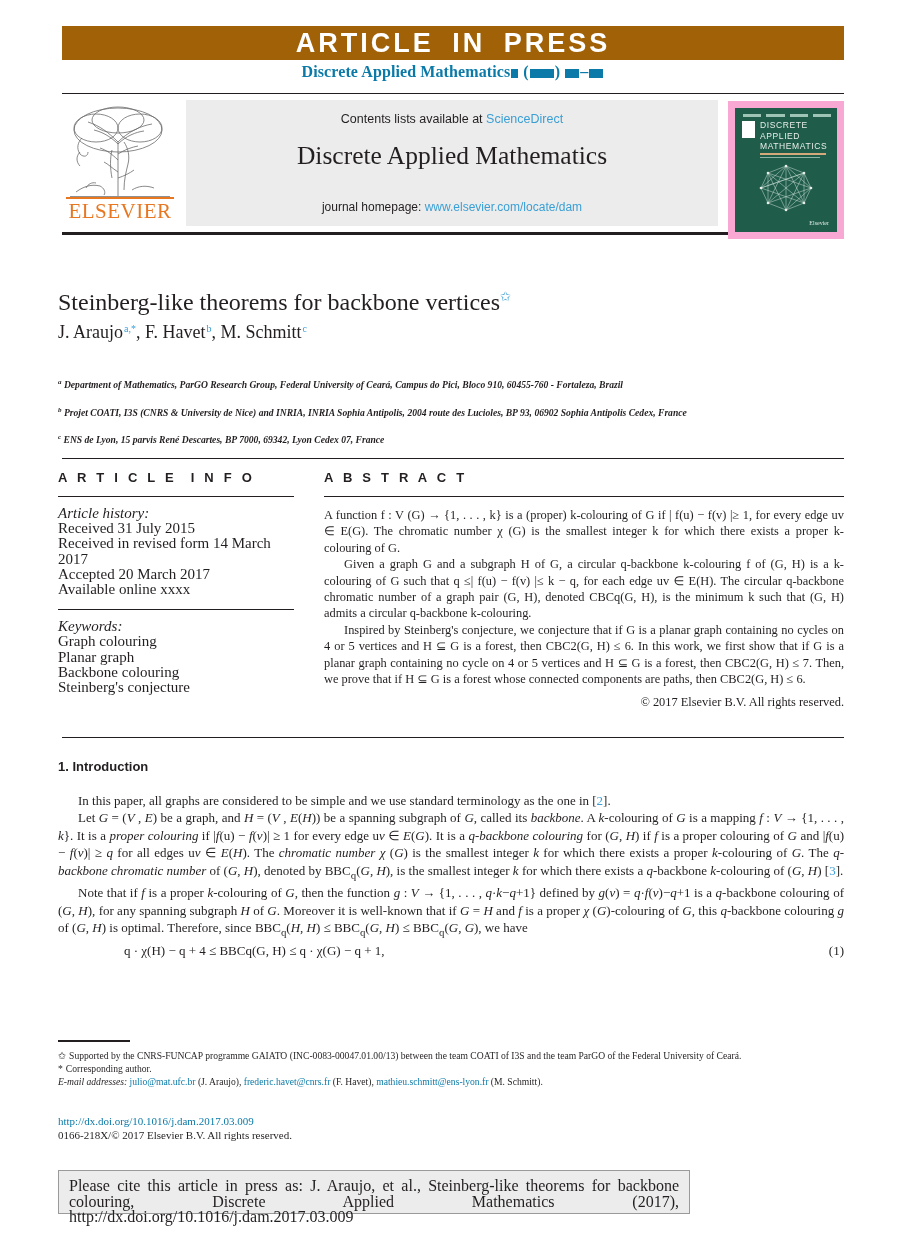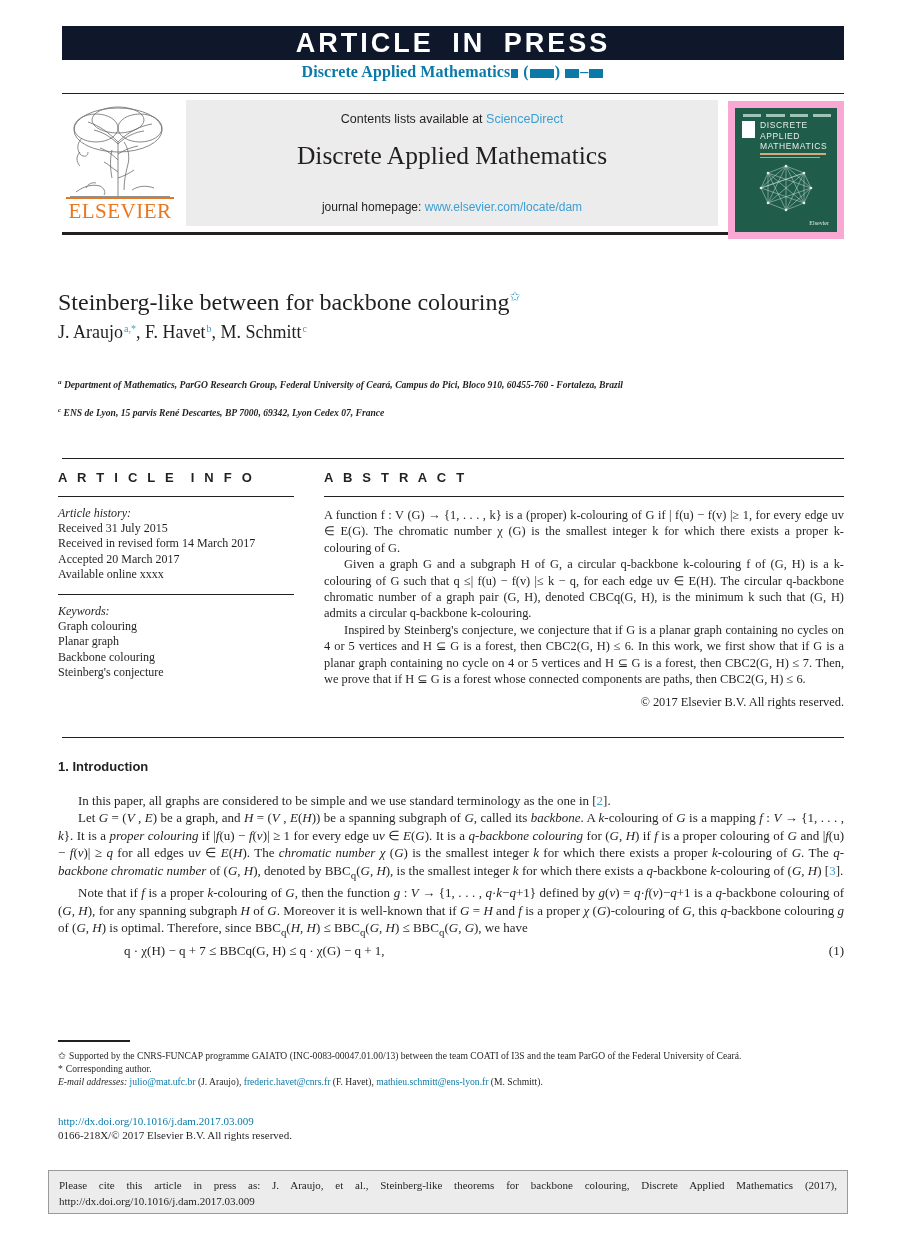--- a/index.html
+++ b/index.html
@@ -23,21 +23,21 @@
     height: 1238px;
   }
 
   
   .aip-banner {
     position: absolute;
     left: 62px;
     top: 26px;
     width: 782px;
     height: 34px;
-    background: #0f172a;
+    background: #a16207;
     display: flex;
     align-items: center;
     justify-content: center;
   }
   .aip-text {
     font-family: "Liberation Sans", sans-serif;
     font-weight: bold;
     font-size: 27px;
     letter-spacing: 3px;
     color: #ffffff;
@@ -337,21 +337,21 @@
     background: #231f20;
     margin: 11px 0 9px 0;
   }
   .hr-abs {
     height: 1px;
     background: #231f20;
     margin: 11px 0 10px 0;
   }
   .info-block {
     font-family: "Liberation Serif", serif;
-    font-size: 12px;
+    font-size: 15px;
     line-height: 15.2px;
     color: #231f20;
   }
   .info-block .it {
     font-style: italic;
   }
   .hr-mid {
     height: 1px;
     background: #231f20;
     margin: 12px 0 9px 0;
@@ -472,30 +472,30 @@
     left: 58px;
     top: 1129px;
     font-family: "Liberation Serif", serif;
     font-size: 11px;
     color: #231f20;
   }
 
   
   .cite-box {
     position: absolute;
-    left: 48px;
+    left: 58px;
     top: 1170px;
-    width: 800px;
+    width: 632px;
     height: 44px;
     border: 1px solid #9a9a9a;
     background: #ececec;
     box-sizing: border-box;
     padding: 7px 10px 0 10px;
     font-family: "Liberation Serif", serif;
-    font-size: 11px;
+    font-size: 16px;
     line-height: 15.5px;
     color: #231f20;
   }
   .cite-line1 {
     text-align: justify;
     text-align-last: justify;
   }
 </style>
 </head>
 <body>
@@ -593,31 +593,32 @@
             <circle cx="17" cy="39" r="1.3"></circle>
           <circle cx="10" cy="24" r="1.3"></circle>
             <circle cx="17" cy="9" r="1.3"></circle>
         </g>
       </svg>
       <div class="cover-footer">Elsevier</div>
     </div>
   </div>
 
   <div class="title">
-    <span>Steinberg-like between for backbone colouring</span><span class="star">✩</span>
+    <span>Steinberg-like theorems for backbone vertices</span><span class="star">✩</span>
   </div>
 
   <div class="authors">
     <span>J. Araujo</span><sup>a,*</sup>,
     <span>F. Havet</span><sup>b</sup>,
     <span>M. Schmitt</span><sup>c</sup>
   </div>
 
   <div class="affils">
     <p><sup>a</sup> <span>Department of Mathematics, ParGO Research Group, Federal University of Ceará, Campus do Pici, Bloco 910, 60455-760 - Fortaleza, Brazil</span></p>
+    <p><sup>b</sup> <span>Projet COATI, I3S (CNRS &amp; University de Nice) and INRIA, INRIA Sophia Antipolis, 2004 route des Lucioles, BP 93, 06902 Sophia Antipolis Cedex, France</span></p>
     <p><sup>c</sup> <span>ENS de Lyon, 15 parvis René Descartes, BP 7000, 69342, Lyon Cedex 07, France</span></p>
   </div>
 
   <div class="rule-info-top"></div>
   <div class="rule-body-top"></div>
 
   <div class="col-info">
     <div class="sect-label">A R T I C L E<span class="gap"></span> I N F O</div>
     <div class="hr-thin"></div>
     <div class="info-block">
@@ -650,21 +651,21 @@
 
   <div class="body">
     <h2>
       <span>1.</span>
       <span>Introduction</span>
     </h2>
     <p>In this paper, all graphs are considered to be simple and we use standard terminology as the one in [<span class="ref-link">2</span>].</p>
     <p>Let <i>G</i> = (<i>V</i> , <i>E</i>) be a graph, and <i>H</i> = (<i>V</i> , <i>E</i>(<i>H</i>)) be a spanning subgraph of <i>G</i>, called its <i>backbone</i>. A <i>k</i>-colouring of <i>G</i> is a mapping <i>f</i> : <i>V</i> → {1, . . . , <i>k</i>}. It is a <i>proper colouring</i> if |<i>f</i>(u) − <i>f</i>(<i>v</i>)| ≥ 1 for every edge u<i>v</i> ∈ <i>E</i>(<i>G</i>). It is a <i>q-backbone colouring</i> for (<i>G</i>, <i>H</i>) if <i>f</i> is a proper colouring of <i>G</i> and |<i>f</i>(u) − <i>f</i>(<i>v</i>)| ≥ <i>q</i> for all edges u<i>v</i> ∈ <i>E</i>(<i>H</i>). The <i>chromatic number</i> <i>χ</i> (<i>G</i>) is the smallest integer <i>k</i> for which there exists a proper <i>k</i>-colouring of <i>G</i>. The <i>q-backbone chromatic number</i> of (<i>G</i>, <i>H</i>), denoted by BBC<sub>q</sub>(<i>G</i>, <i>H</i>), is the smallest integer <i>k</i> for which there exists a <i>q</i>-backbone <i>k</i>-colouring of (<i>G</i>, <i>H</i>) [<span class="ref-link">3</span>].</p>
     <p>Note that if <i>f</i> is a proper <i>k</i>-colouring of <i>G</i>, then the function <i>g</i> : <i>V</i> → {1, . . . , <i>q</i>·<i>k</i>−<i>q</i>+1} defined by <i>g</i>(<i>v</i>) = <i>q</i>·<i>f</i>(<i>v</i>)−<i>q</i>+1 is a <i>q</i>-backbone colouring of (<i>G</i>, <i>H</i>), for any spanning subgraph <i>H</i> of <i>G</i>. Moreover it is well-known that if <i>G</i> = <i>H</i> and <i>f</i> is a proper <i>χ</i> (<i>G</i>)-colouring of <i>G</i>, this <i>q</i>-backbone colouring <i>g</i> of (<i>G</i>, <i>H</i>) is optimal. Therefore, since BBC<sub>q</sub>(<i>H</i>, <i>H</i>) ≤ BBC<sub>q</sub>(<i>G</i>, <i>H</i>) ≤ BBC<sub>q</sub>(<i>G</i>, <i>G</i>), we have</p>
     <p class="equation">
-      <span>q · χ(H) − q + 7 ≤ BBCq(G, H) ≤ q · χ(G) − q + 1,</span>
+      <span>q · χ(H) − q + 4 ≤ BBCq(G, H) ≤ q · χ(G) − q + 1,</span>
       <span class="eq-num">(1)</span>
     </p>
   </div>
 
   <div class="foot-rule"></div>
   <div class="footnotes">
     <p><span class="fn-mark">✩</span><span>Supported by the CNRS-FUNCAP programme GAIATO (INC-0083-00047.01.00/13) between the team COATI of I3S and the team ParGO of the Federal University of Ceará.</span></p>
     <p><span class="fn-mark">*</span><span>Corresponding author.</span></p>
     <p>
       <span class="it">E-mail addresses:</span>

